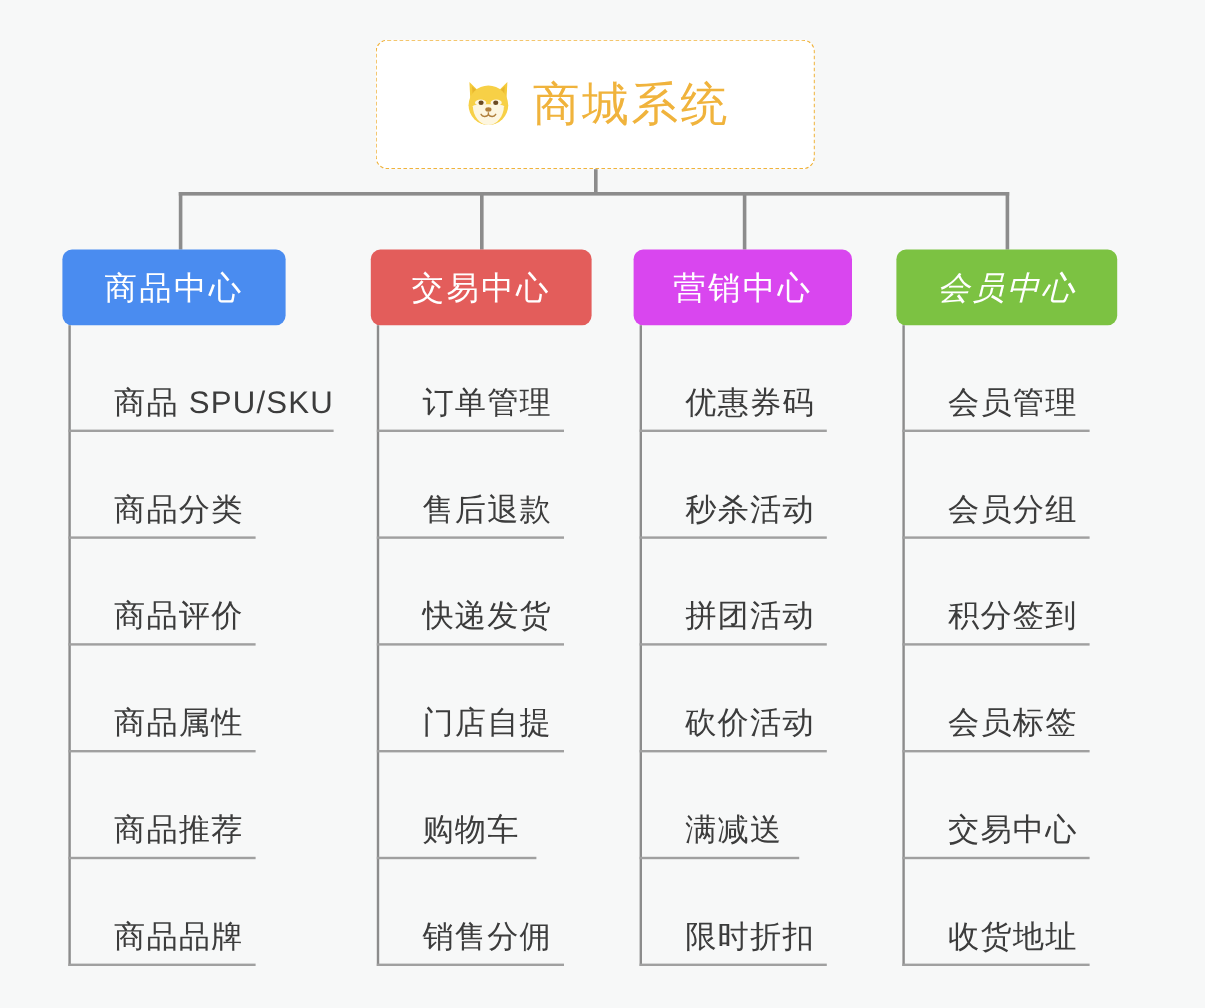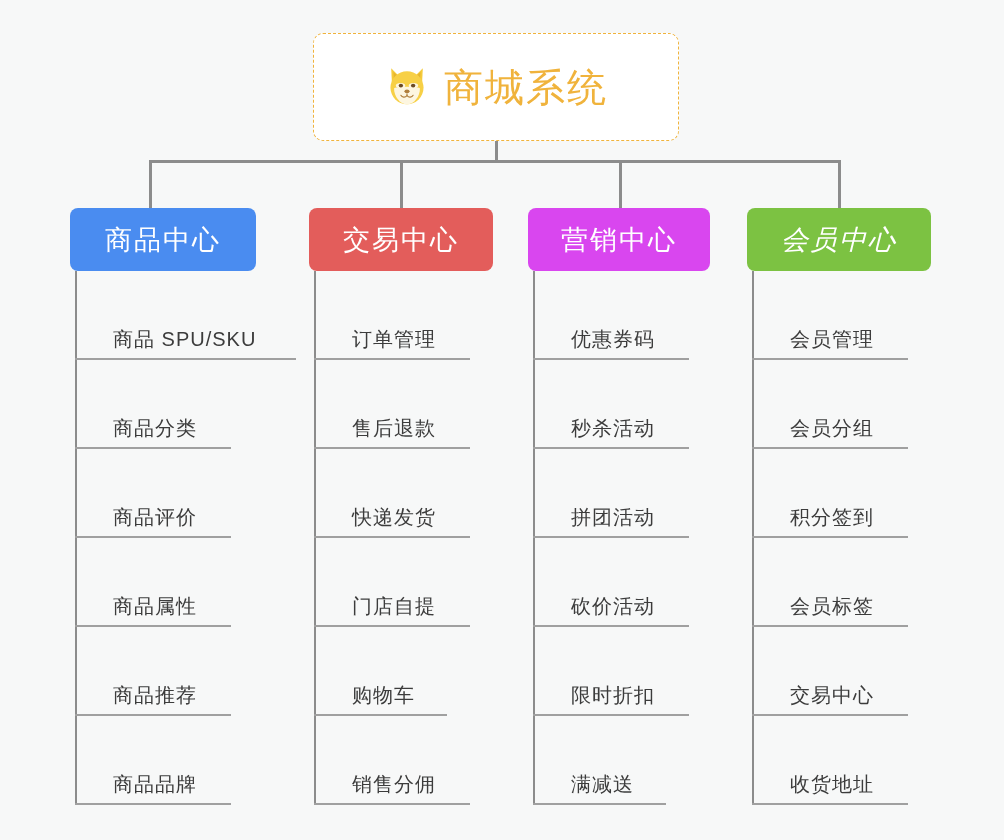--- a/index.html
+++ b/index.html
@@ -59,21 +59,21 @@
     position: relative;
     height: 89px;
     display: flex;
     align-items: flex-end;
   }
   .leaf-text {
     position: relative;
     margin-left: 43px;
     padding-right: 26px;
     padding-bottom: 7px;
-    font-size: 20px;
+    font-size: 26px;
     color: #3c3c3c;
     white-space: nowrap;
     letter-spacing: 1px;
   }
   .leaf-rule {
     position: absolute;
     left: 5px; bottom: 0;
     height: 2px;
     background: #a0a0a0;
   }
@@ -105,21 +105,21 @@
     <span class="root-title">商城系统</span>
   </div>
 
   <div class="conn conn-stem"></div>
   <div class="conn conn-bus"></div>
   <div class="conn conn-drop" style="left:149px;"></div>
   <div class="conn conn-drop" style="left:400px;"></div>
   <div class="conn conn-drop" style="left:619px;"></div>
   <div class="conn conn-drop" style="left:838px;"></div>
 
-<div class="column" style="left: 70px; width: 186px;">
+<div class="column" style="left: 52px; width: 186px;">
       <div class="col-header" style="background: rgb(74, 140, 240); width: 186px;">商品中心</div>
       <div class="col-body">
         <div class="trunk" style="height: 534px;"></div>
         <div class="leaf">
           <span class="leaf-text">商品 SPU/SKU</span>
           <div class="leaf-rule" style="width: 221px;"></div>
         </div>
         <div class="leaf">
           <span class="leaf-text">商品分类</span>
           <div class="leaf-rule" style="width: 156px;"></div>
@@ -186,27 +186,27 @@
         </div>
         <div class="leaf">
           <span class="leaf-text">拼团活动</span>
           <div class="leaf-rule" style="width: 156px;"></div>
         </div>
         <div class="leaf">
           <span class="leaf-text">砍价活动</span>
           <div class="leaf-rule" style="width: 156px;"></div>
         </div>
         <div class="leaf">
-          <span class="leaf-text">限时折扣</span>
-          <div class="leaf-rule" style="width: 156px;"></div>
-        </div>
-        <div class="leaf">
           <span class="leaf-text">满减送</span>
           <div class="leaf-rule" style="width: 133px;"></div>
         </div>
+        <div class="leaf">
+          <span class="leaf-text">限时折扣</span>
+          <div class="leaf-rule" style="width: 156px;"></div>
+        </div>
       </div>
     </div>
     <div class="column" style="left: 747px; width: 184px;">
       <div class="col-header" style="background: rgb(124, 194, 66); width: 184px; font-style: italic;">会员中心</div>
       <div class="col-body">
         <div class="trunk" style="height: 534px;"></div>
         <div class="leaf">
           <span class="leaf-text">会员管理</span>
           <div class="leaf-rule" style="width: 156px;"></div>
         </div>

